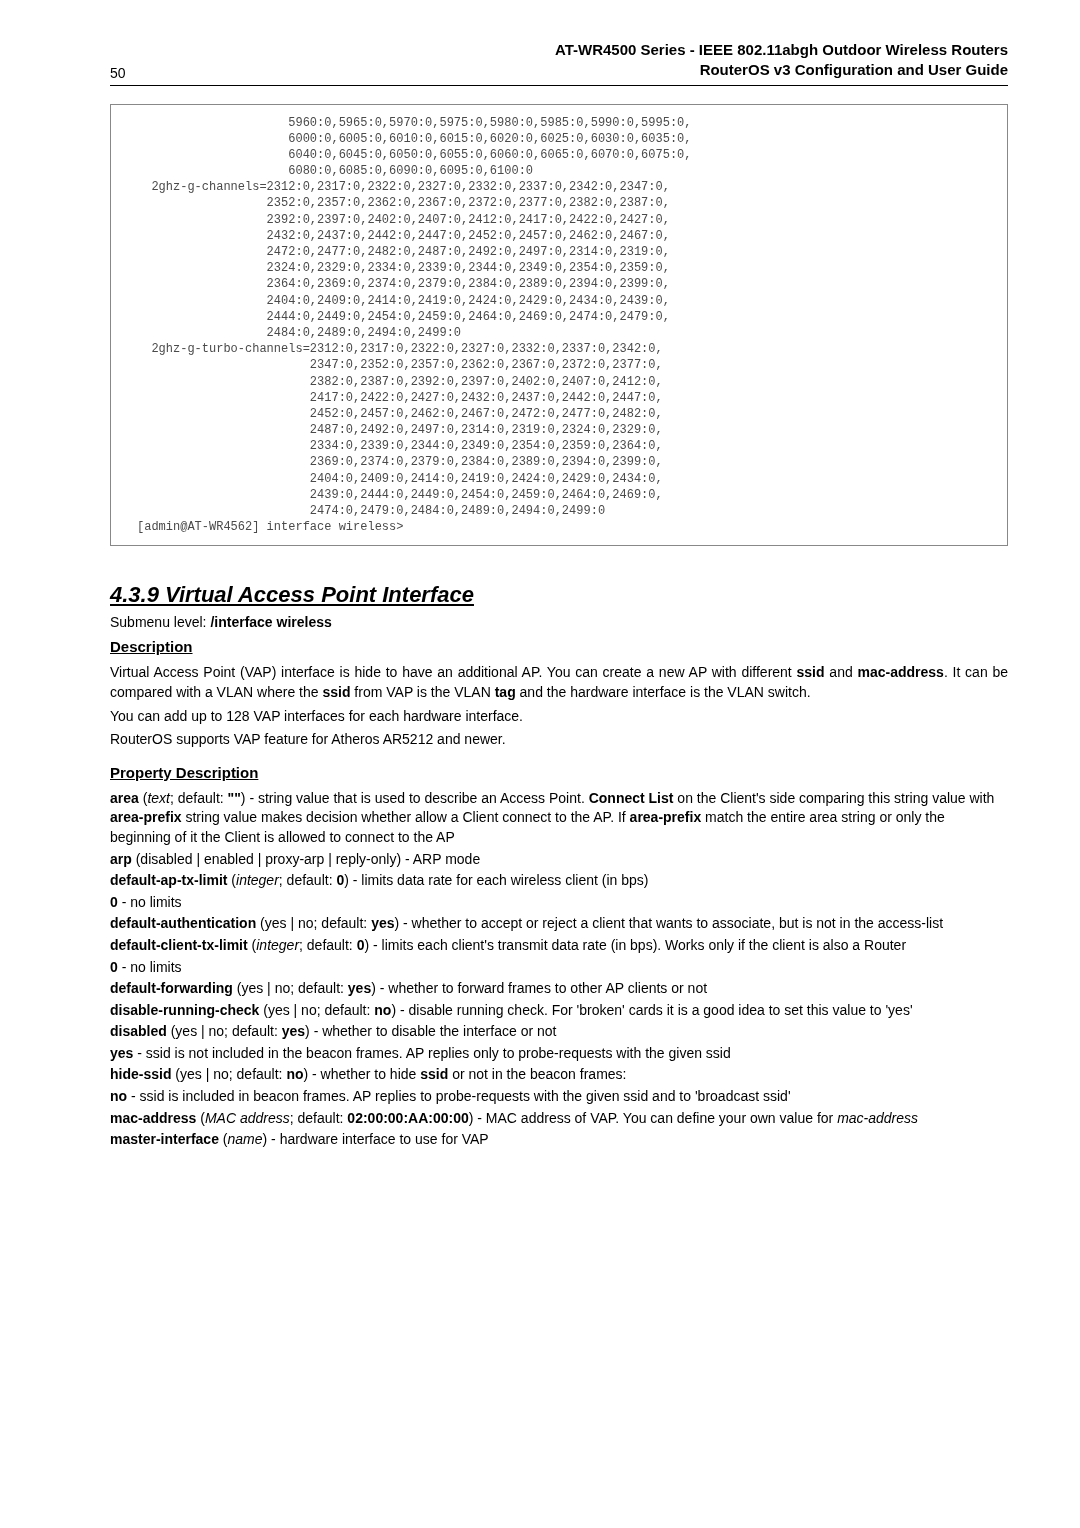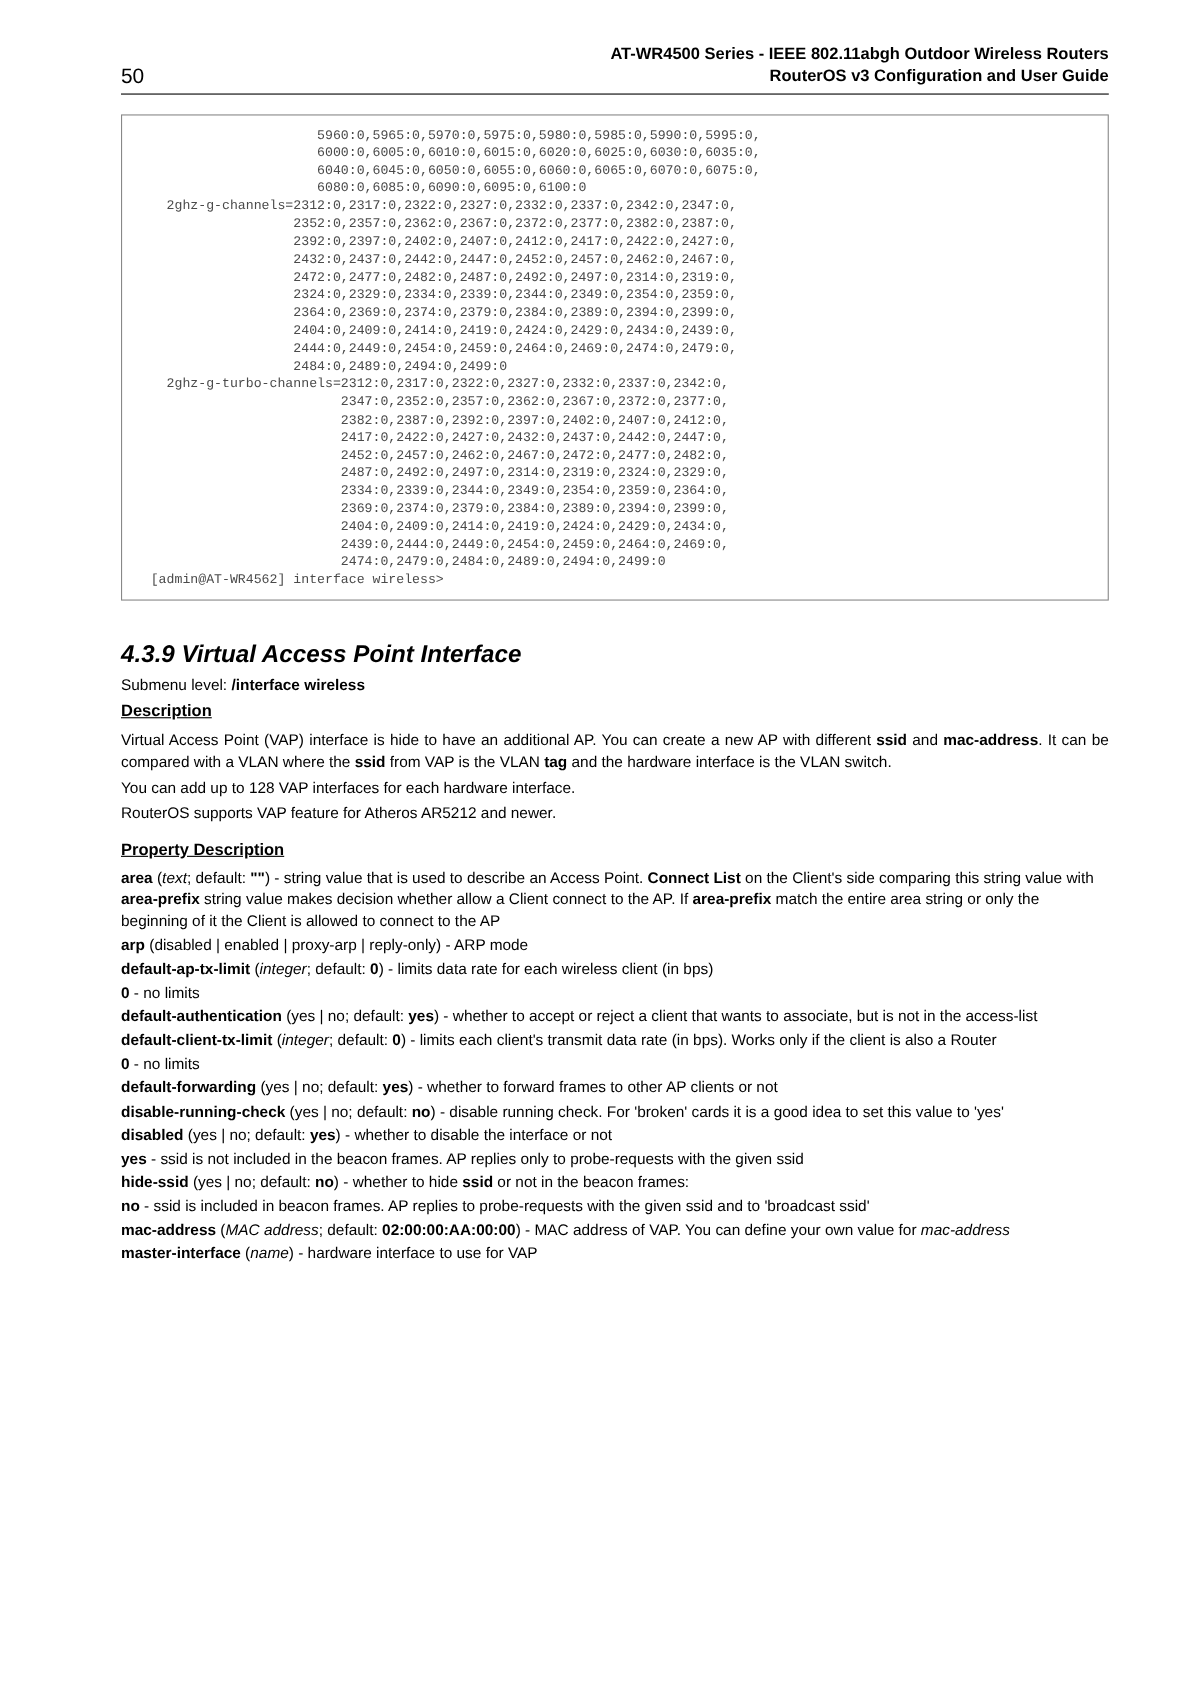--- a/index.html
+++ b/index.html
@@ -1,22 +1,22 @@
 <!DOCTYPE html>
 <html><head>
 <meta charset="utf-8">
 <style>
   * { margin: 0; padding: 0; box-sizing: border-box; }
   body { font-family: Arial, Helvetica, sans-serif; background: #fff; width: 1080px; }
   .page { padding: 40px 72px 60px 110px; }
   .header { display: flex; justify-content: space-between; align-items: flex-end; border-bottom: 1px solid #000; padding-bottom: 4px; margin-bottom: 18px; }
-  .page-number { font-size: 19px; }
+  .page-number { font-size: 14px; }
   .header-title { text-align: right; font-size: 15px; line-height: 1.35; font-weight: bold; }
   .code-block { border: 1px solid #888; padding: 10px 26px; font-family: "Courier New", monospace; font-size: 12px; color: #4a4a4a; line-height: 1.35; white-space: pre; overflow: hidden; margin-bottom: 36px; }
-  .section-heading { font-size: 22px; font-weight: bold; font-style: italic; margin-bottom: 6px; }
+  .section-heading { font-size: 22px; font-weight: bold; font-style: italic; margin-bottom: 6px; text-decoration: underline; }
   .submenu { font-size: 14px; }
   .subheading { font-size: 15px; text-decoration: underline; margin-bottom: 8px; margin-top: 8px; }
   .body-text { font-size: 14px; line-height: 1.4; text-align: justify; margin-bottom: 4px; }
   .prop-block { font-size: 14px; line-height: 1.4; }
   .prop-block p { margin-bottom: 2px; }
   b { font-weight: bold; }
   i { font-style: italic; }
 </style>
 </head>
 <body>

